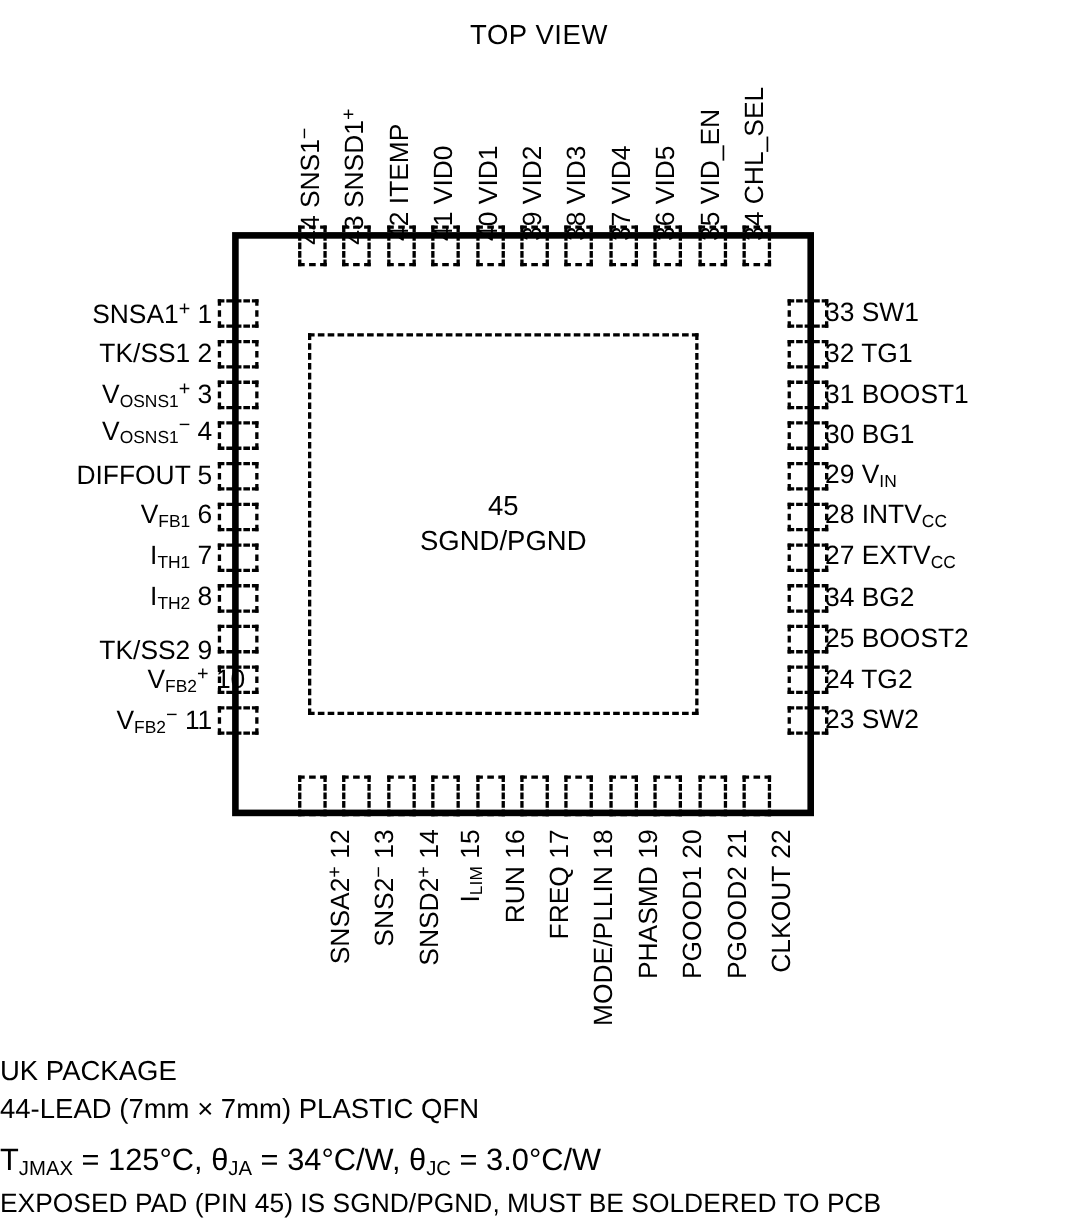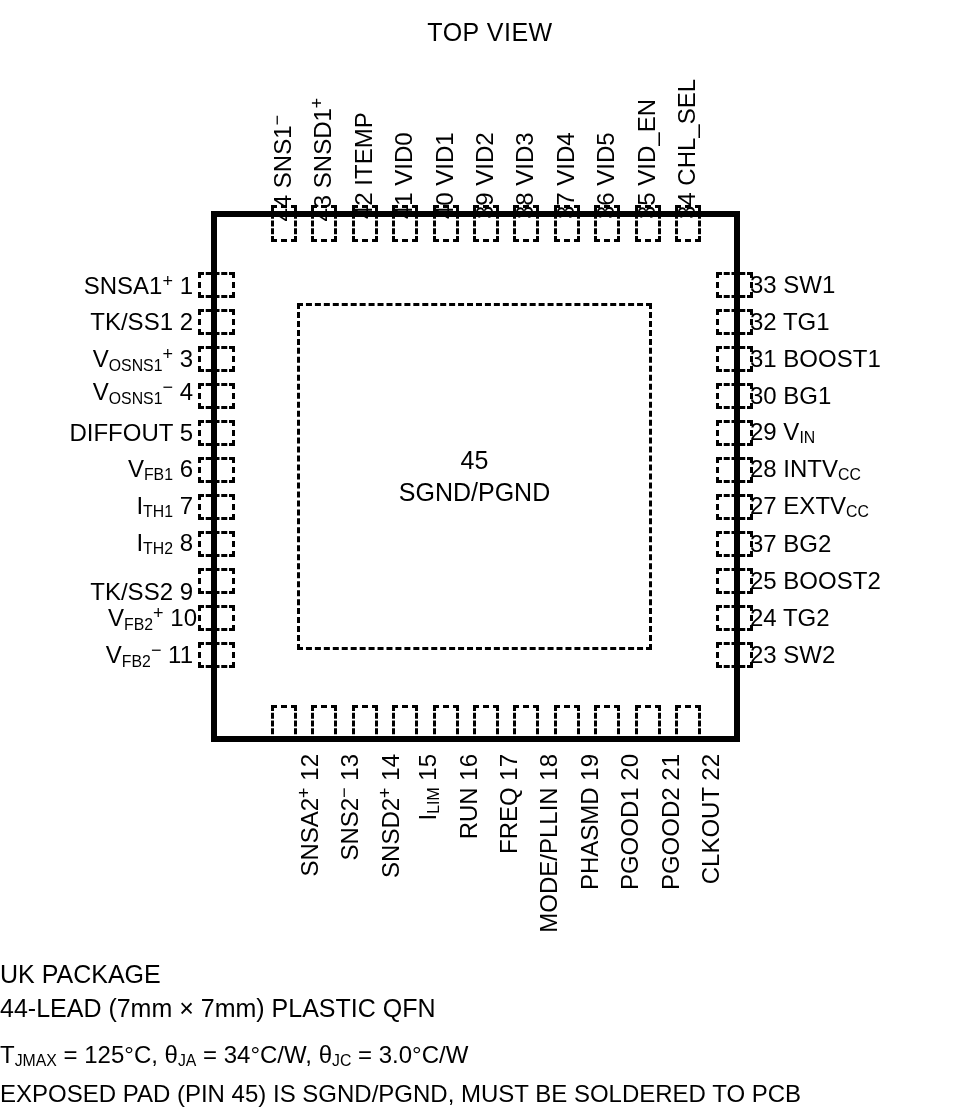--- a/index.html
+++ b/index.html
@@ -40,21 +40,21 @@
     width: 529px;
     height: 531px;
     border: 6px solid #000000;
     box-sizing: border-box;
     background: #ffffff;
   }
 
   
   .center-pad {
     position: absolute;
-    left: 297px;
+    left: 280px;
     top: 303px;
     width: 355px;
     height: 347px;
     border: 3px dashed #000000;
     box-sizing: border-box;
     display: flex;
     flex-direction: column;
     align-items: center;
     justify-content: center;
     background: transparent;
@@ -128,21 +128,21 @@
   .footer-pkg .l1 {
     font-size: 25px;
     line-height: 34px;
   }
   .footer-pkg .l2 {
     font-size: 25px;
     line-height: 34px;
   }
   .footer-thermal { top: 1038px; }
   .footer-thermal .l1 {
-    font-size: 24px;
+    font-size: 28px;
     line-height: 33px;
   }
   .footer-thermal .l2 {
     font-size: 24px;
     line-height: 33px;
   }
   .footer sub {
     font-size: 0.66em;
     vertical-align: -0.22em;
   }
@@ -174,39 +174,39 @@
       <div class="pin-label label-left" style="right: 787px; top: 433px;">DIFFOUT 5</div>
       <div class="pad pad-h" style="left: 198px; top: 457px;"></div>
       <div class="pin-label label-left" style="right: 787px; top: 470px;">V<sub>FB1</sub> 6</div>
       <div class="pad pad-h" style="left: 198px; top: 494px;"></div>
       <div class="pin-label label-left" style="right: 787px; top: 507px;">I<sub>TH1</sub> 7</div>
       <div class="pad pad-h" style="left: 198px; top: 531px;"></div>
       <div class="pin-label label-left" style="right: 787px; top: 544px;">I<sub>TH2</sub> 8</div>
       <div class="pad pad-h" style="left: 198px; top: 568px;"></div>
       <div class="pin-label label-left" style="right: 787px; top: 592px;">TK/SS2 9</div>
       <div class="pad pad-h" style="left: 198px; top: 605px;"></div>
-      <div class="pin-label label-left" style="right: 783px; top: 618px;">V<sub>FB2</sub><sup>+</sup> 10</div>
+      <div class="pin-label label-left" style="right: 757px; top: 618px;">V<sub>FB2</sub><sup>+</sup> 10</div>
       <div class="pad pad-h" style="left: 198px; top: 642px;"></div>
       <div class="pin-label label-left" style="right: 787px; top: 655px;">V<sub>FB2</sub><sup>−</sup> 11</div>
       <div class="pad pad-h" style="left: 716px; top: 272px;"></div>
       <div class="pin-label label-right" style="left: 750px; top: 285px;">33 SW1</div>
       <div class="pad pad-h" style="left: 716px; top: 309px;"></div>
       <div class="pin-label label-right" style="left: 750px; top: 322px;">32 TG1</div>
       <div class="pad pad-h" style="left: 716px; top: 346px;"></div>
       <div class="pin-label label-right" style="left: 750px; top: 359px;">31 BOOST1</div>
       <div class="pad pad-h" style="left: 716px; top: 383px;"></div>
       <div class="pin-label label-right" style="left: 750px; top: 396px;">30 BG1</div>
       <div class="pad pad-h" style="left: 716px; top: 420px;"></div>
       <div class="pin-label label-right" style="left: 750px; top: 433px;">29 V<sub>IN</sub></div>
       <div class="pad pad-h" style="left: 716px; top: 457px;"></div>
       <div class="pin-label label-right" style="left: 750px; top: 470px;">28 INTV<sub>CC</sub></div>
       <div class="pad pad-h" style="left: 716px; top: 494px;"></div>
       <div class="pin-label label-right" style="left: 750px; top: 507px;">27 EXTV<sub>CC</sub></div>
       <div class="pad pad-h" style="left: 716px; top: 531px;"></div>
-      <div class="pin-label label-right" style="left: 750px; top: 544px;">37 BG2</div>
+      <div class="pin-label label-right" style="left: 750px; top: 544px;">34 BG2</div>
       <div class="pad pad-h" style="left: 716px; top: 568px;"></div>
       <div class="pin-label label-right" style="left: 750px; top: 581px;">25 BOOST2</div>
       <div class="pad pad-h" style="left: 716px; top: 605px;"></div>
       <div class="pin-label label-right" style="left: 750px; top: 618px;">24 TG2</div>
       <div class="pad pad-h" style="left: 716px; top: 642px;"></div>
       <div class="pin-label label-right" style="left: 750px; top: 655px;">23 SW2</div>
       <div class="pad pad-v" style="left: 271px; top: 205px;"></div>
       <div class="pin-label label-top" style="left: 295px; top: 195px;">44 SNS1<sup>−</sup></div>
       <div class="pad pad-v" style="left: 311.4px; top: 205px;"></div>
       <div class="pin-label label-top" style="left: 335.4px; top: 195px;">43 SNSD1<sup>+</sup></div>

